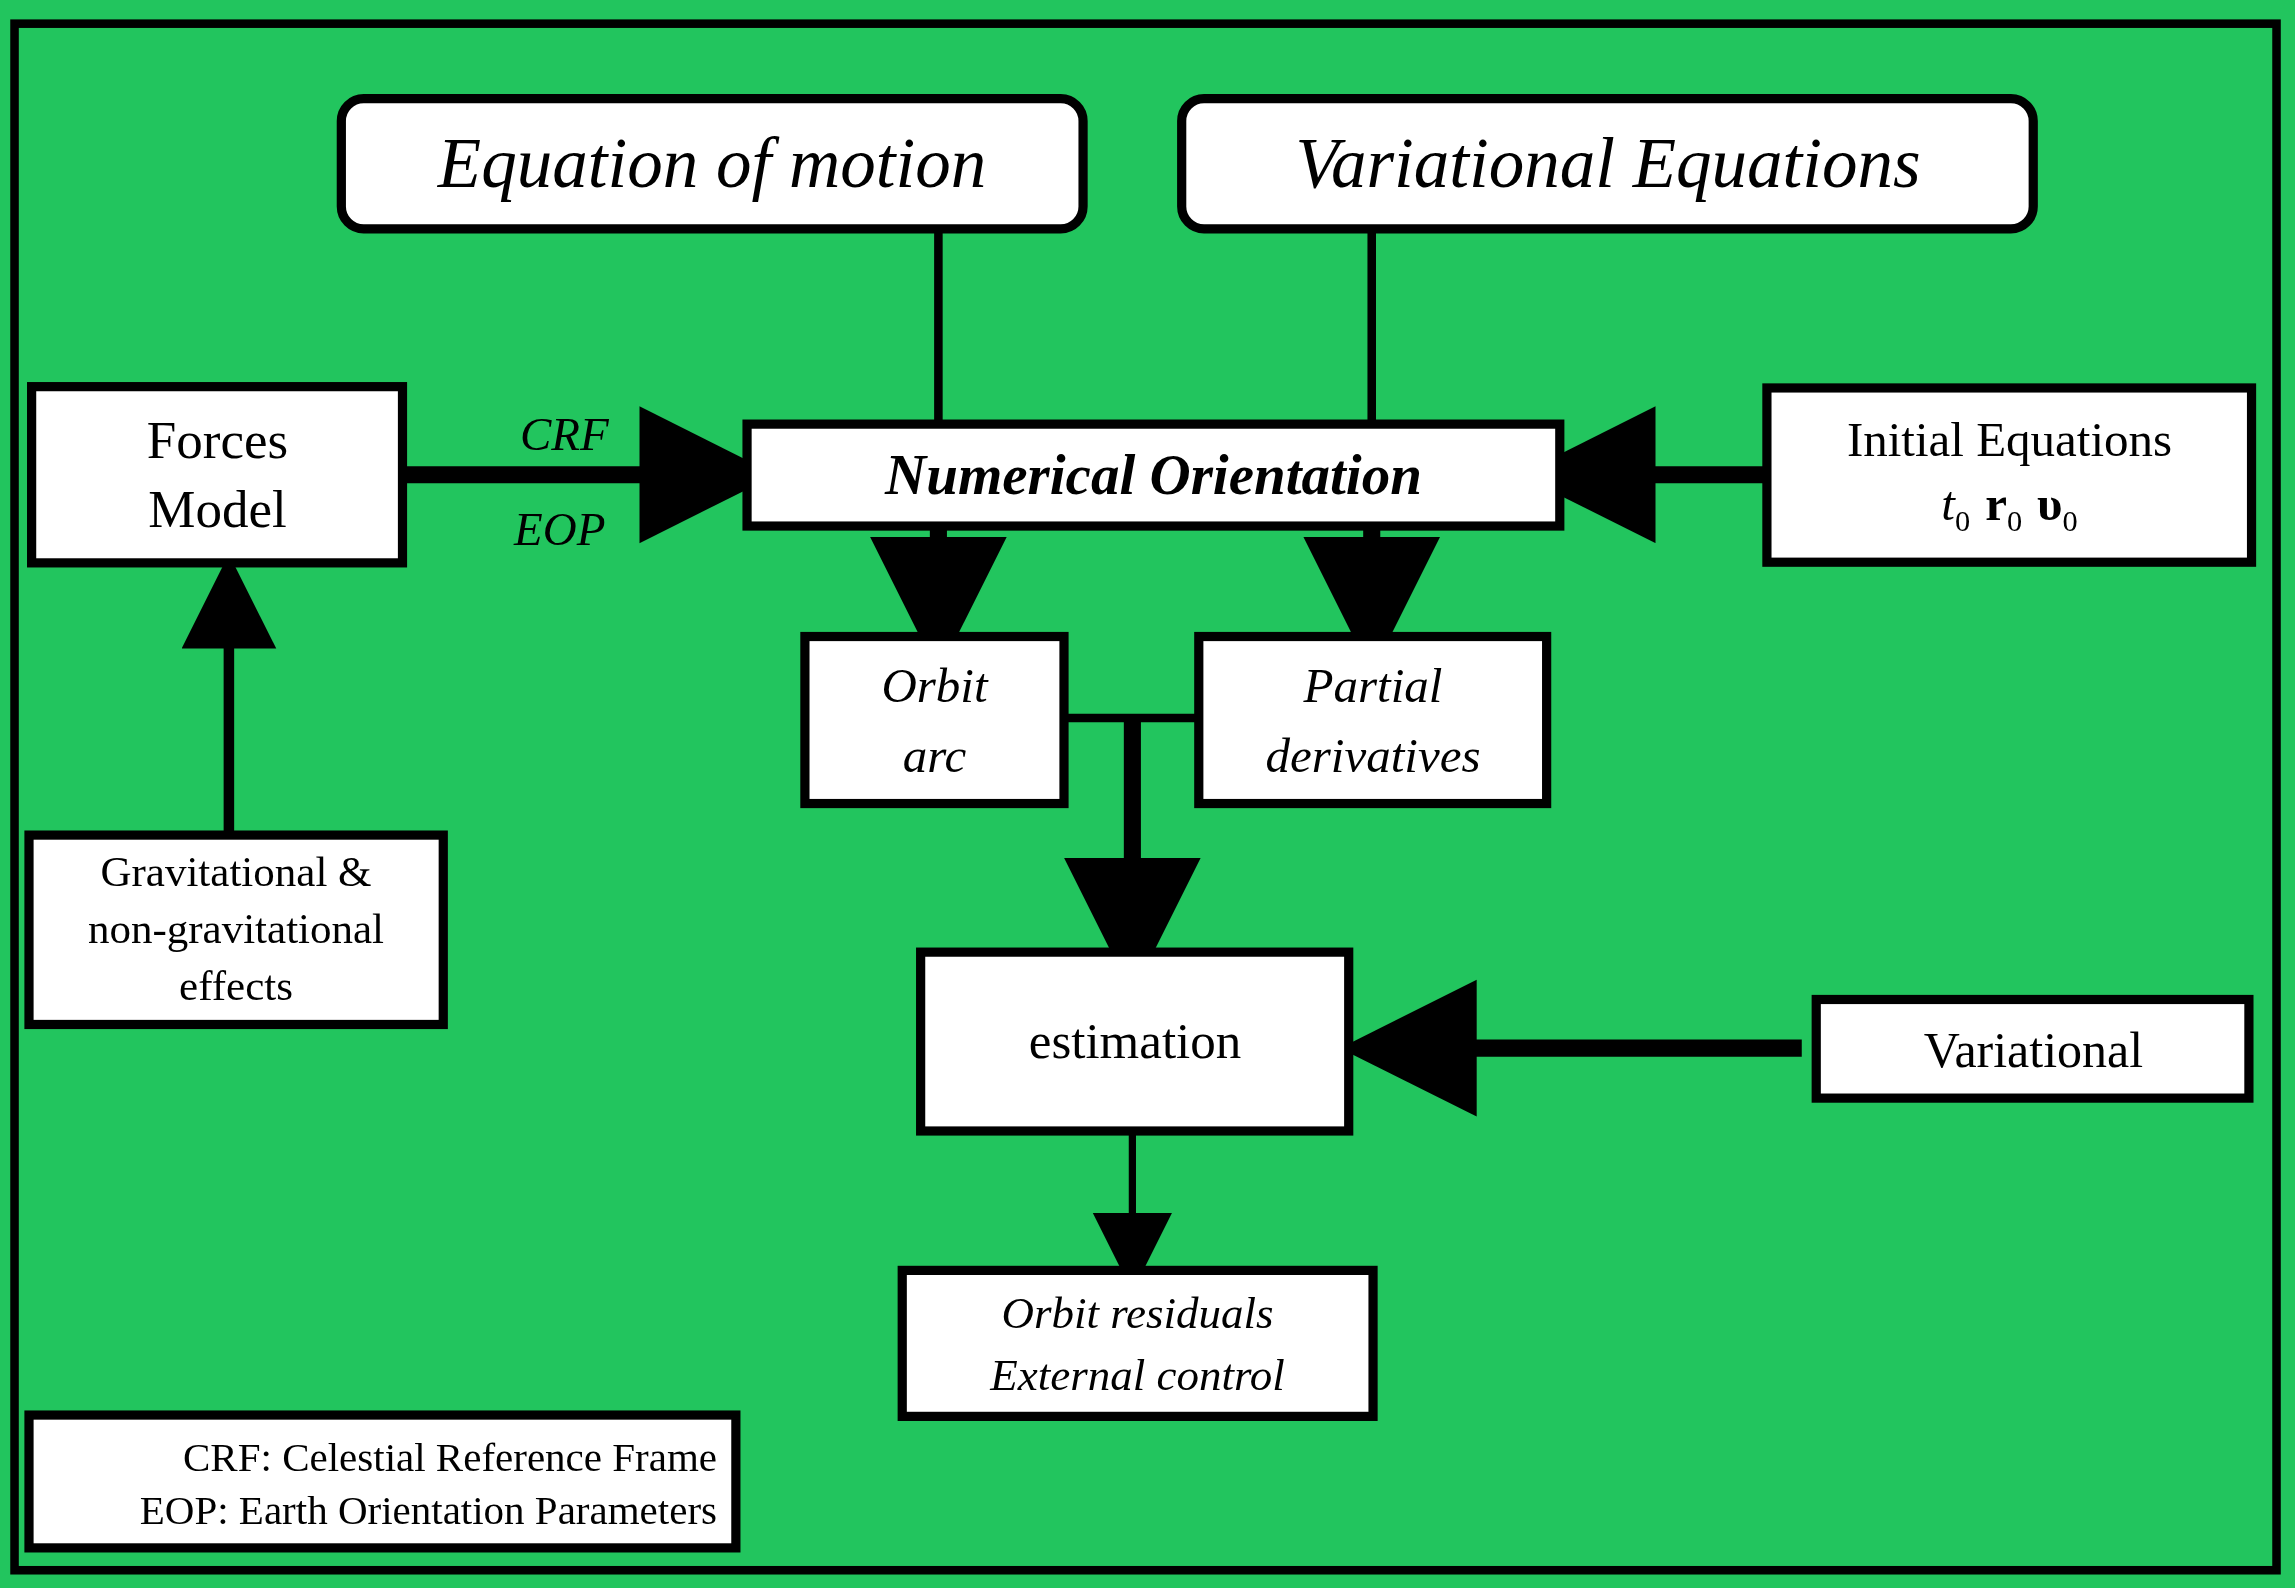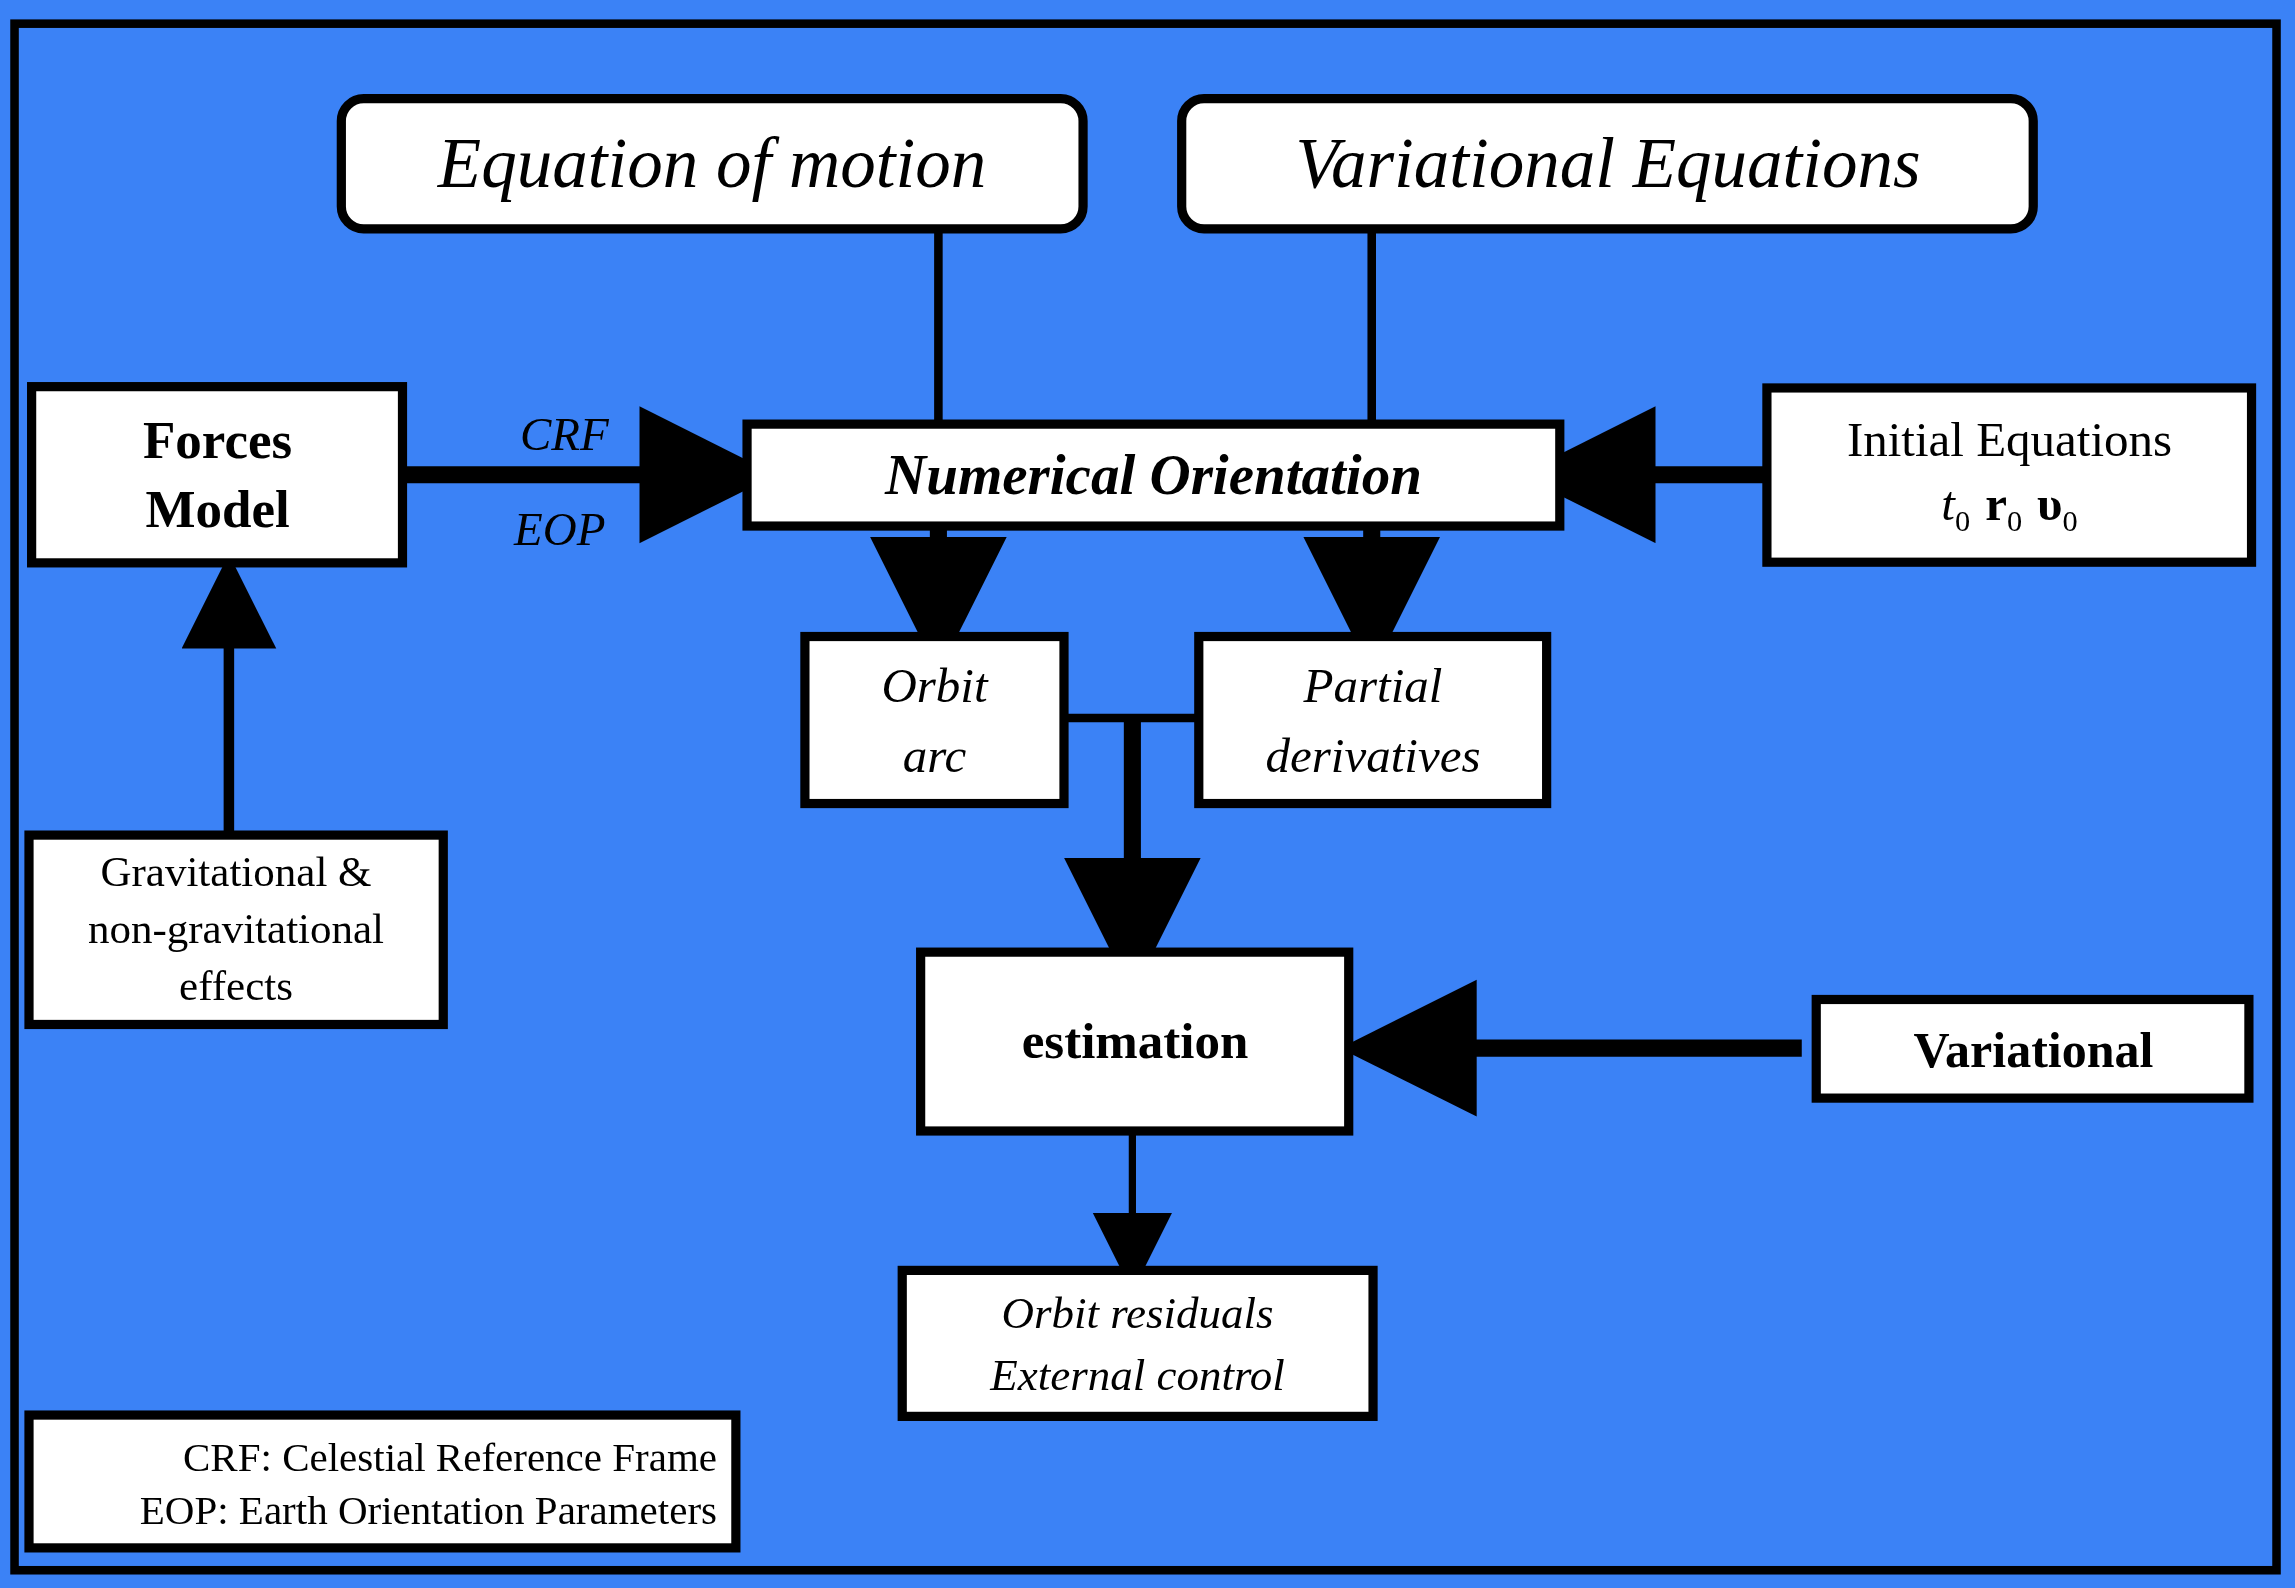--- a/index.html
+++ b/index.html
@@ -10,21 +10,21 @@
   body {
     width: 2295px;
     height: 1588px;
     font-family: "Liberation Serif", "DejaVu Serif", serif;
     overflow: hidden;
   }
   #diagram-root {
     position: relative;
     width: 2295px;
     height: 1588px;
-    background: #3b82f6;
+    background: #22c55e;
   }
   svg.layer {
     position: absolute;
     top: 0;
     left: 0;
     width: 2295px;
     height: 1588px;
   }
   .node-text {
     position: absolute;
@@ -32,21 +32,21 @@
     flex-direction: column;
     align-items: center;
     justify-content: center;
     text-align: center;
     color: #000000;
     line-height: 1.12;
     user-select: none;
   }
   .ser        { font-family: "Liberation Serif", "DejaVu Serif", serif; }
   .it         { font-style: italic; }
-  .bd         { font-weight: bold; }
+  .bd         { font-weight: normal; }
   .bdit       { font-weight: bold; font-style: italic; }
   .edge-label {
     position: absolute;
     color: #000;
     font-style: italic;
     white-space: nowrap;
     user-select: none;
     margin-top: 7px;
   }
   .legend-text {

